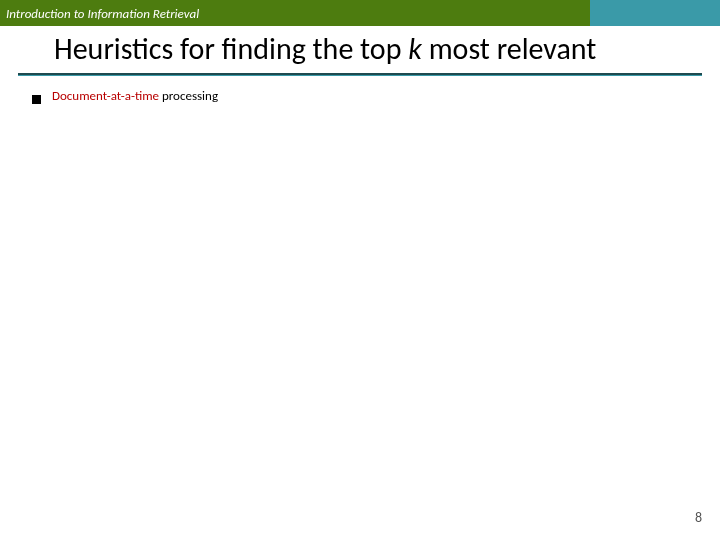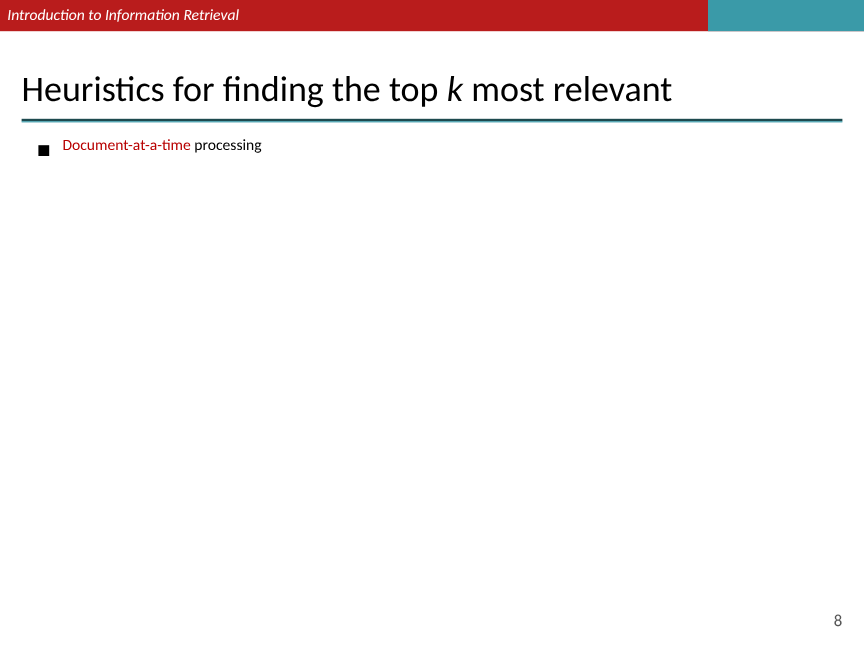--- a/index.html
+++ b/index.html
@@ -8,34 +8,35 @@
     width: 720px;
     height: 540px;
     background: #fff;
     font-family: Calibri, "Segoe UI", Arial, sans-serif;
     color: #000;
     overflow: hidden;
   }
   .header-bar {
     width: 100%;
     height: 26px;
-    background: #b91c1c;
+    background: #4d7c0f;
     border-right: 130px solid #3a9aa8;
     box-sizing: border-box;
     display: flex;
     align-items: center;
     padding-left: 6px;
   }
   .header-bar .course {
     font-style: italic;
     color: #fff;
     font-size: 13px;
   }
   .title-wrap {
-    padding: 32px 18px 4px 18px;
+    padding: 6px 18px 4px 18px;
+    margin-left: 36px;
   }
   .title {
     font-size: 30px;
     font-weight: 400;
     color: #000;
     line-height: 1.1;
   }
   .title .ital { font-style: italic; }
   .title-rule {
     margin: 4px 18px 0 18px;

